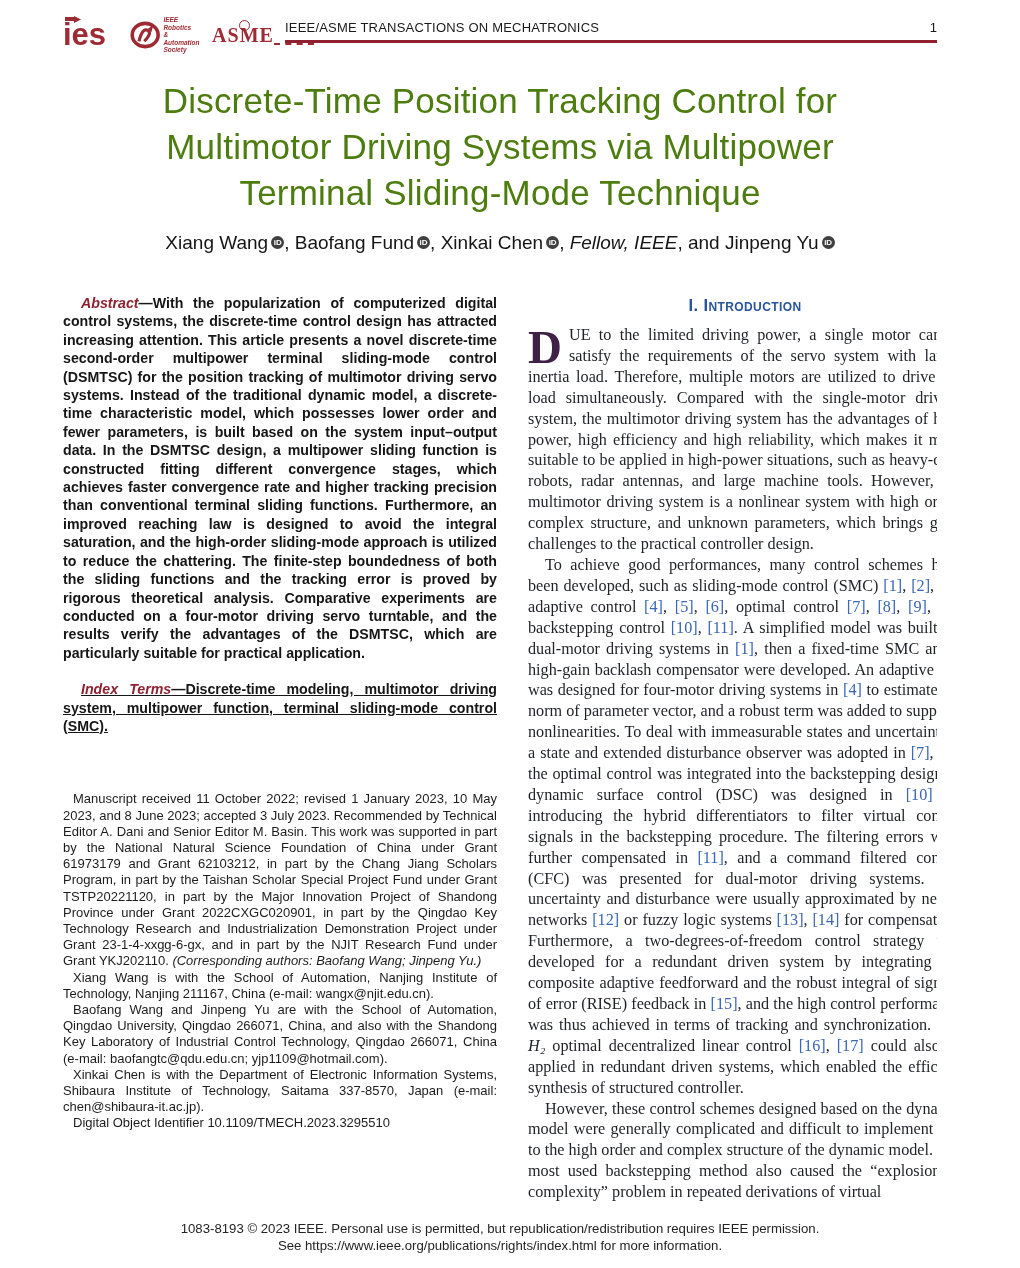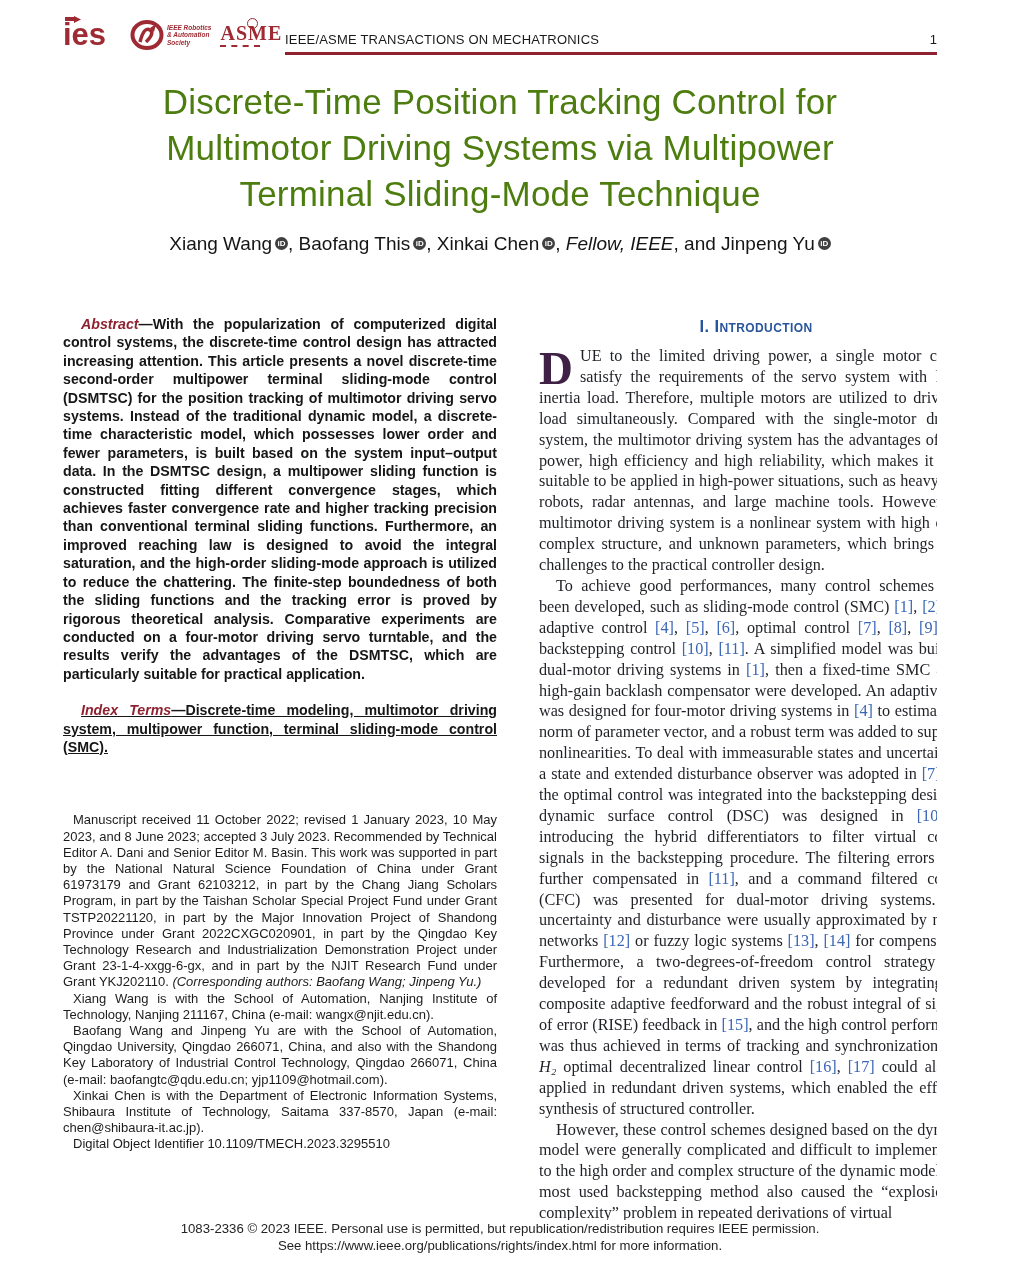--- a/index.html
+++ b/index.html
@@ -5,42 +5,42 @@
   html,body{margin:0;padding:0;background:#ffffff;}
   body{width:1020px;height:1268px;overflow:hidden;font-family:"Liberation Sans",sans-serif;}
   .page{width:999px;height:1268px;box-sizing:border-box;padding:16px 62px 14px 63px;
         display:flex;flex-direction:column;background:#fff;}
 
   
   .masthead{display:flex;align-items:flex-start;}
   .logos{display:flex;align-items:center;gap:9px;width:222px;flex:none;}
   .ras-wrap{display:flex;align-items:center;gap:3px;}
   .ras-text{font-size:6.5px;line-height:7.5px;font-weight:bold;font-style:italic;color:#9e2b33;}
-  .asme{position:relative;display:flex;flex-direction:column;}
+  .asme{position:relative;display:flex;flex-direction:row;}
   .asme-word{font-family:"Liberation Serif",serif;font-weight:bold;font-size:20px;
              color:#9e2b33;letter-spacing:1px;line-height:20px;}
   .asme-gear{position:absolute;top:-5px;left:27px;width:9px;height:9px;
              border:1.5px solid #9e2b33;border-radius:50%;}
   .asme-sub{width:40px;border-bottom:2px dashed #9e2b33;margin-top:2px;}
   .header-bar{flex:1;display:flex;justify-content:space-between;align-items:flex-end;
-              border-bottom:3px solid #8e2130;padding-bottom:5px;margin-top:16px;}
+              border-bottom:3px solid #8e2130;padding-bottom:5px;margin-top:4px;}
   .journal{font-size:13px;color:#1a1a1a;letter-spacing:0.2px;}
   .pageno{font-size:13px;color:#1a1a1a;}
 
   
   h1.title{font-size:35px;line-height:46px;color:#4d7c0f;text-align:center;
            font-weight:400;margin:24px 0 0;letter-spacing:0.2px;}
   .authors{text-align:center;font-size:19px;margin-top:16px;color:#151515;}
   .authors i{font-style:italic;}
   .orcid{display:inline-block;width:13px;height:13px;border-radius:50%;background:#404040;
          color:#fff;font-size:8px;font-weight:bold;line-height:13px;text-align:center;
          vertical-align:4px;margin-left:3px;}
 
   
-  .columns{display:flex;gap:42px;margin-top:60px;flex:1 1 auto;overflow:hidden;}
+  .columns{display:flex;gap:31px;margin-top:40px;flex:1 1 auto;overflow:hidden;}
   .col{width:434px;flex:none;}
 
   p.abstract,p.index-terms{font-size:14.2px;line-height:18.4px;font-weight:bold;
       text-align:justify;color:#161616;margin:0;text-indent:18px;}
   p.index-terms{margin-top:18px;text-decoration:underline;}
   .lead{color:#8e2130;font-style:italic;}
 
   .footnotes{margin-top:56px;}
   .footnotes p{font-size:13px;line-height:16.2px;margin:0;text-align:justify;
                text-indent:10px;color:#1c1c1c;}
@@ -91,21 +91,21 @@
       </span>
     </div>
     <div class="header-bar">
       <span class="journal">IEEE/ASME TRANSACTIONS ON MECHATRONICS</span>
       <span class="pageno">1</span>
     </div>
   </header>
 
   <h1 class="title">Discrete-Time Position Tracking Control for<br>Multimotor Driving Systems via Multipower<br>Terminal Sliding-Mode Technique</h1>
 
-  <div class="authors" id="authors"><span>Xiang Wang</span><span class="orcid">iD</span><span>, Baofang This</span><span class="orcid">iD</span><span>, Xinkai Chen</span><span class="orcid">iD</span><span>, </span><i>Fellow, IEEE</i><span>, and Jinpeng Yu</span><span class="orcid">iD</span></div>
+  <div class="authors" id="authors"><span>Xiang Wang</span><span class="orcid">iD</span><span>, Baofang Fund</span><span class="orcid">iD</span><span>, Xinkai Chen</span><span class="orcid">iD</span><span>, </span><i>Fellow, IEEE</i><span>, and Jinpeng Yu</span><span class="orcid">iD</span></div>
 
   <div class="columns">
     <div class="col">
       <p class="abstract"><span class="lead">Abstract</span><span>—With the popularization of computerized digital control systems, the discrete-time control design has attracted increasing attention. This article presents a novel discrete-time second-order multipower terminal sliding-mode control (DSMTSC) for the position tracking of multimotor driving servo systems. Instead of the traditional dynamic model, a discrete-time characteristic model, which possesses lower order and fewer parameters, is built based on the system input–output data. In the DSMTSC design, a multipower sliding function is constructed fitting different convergence stages, which achieves faster convergence rate and higher tracking precision than conventional terminal sliding functions. Furthermore, an improved reaching law is designed to avoid the integral saturation, and the high-order sliding-mode approach is utilized to reduce the chattering. The finite-step boundedness of both the sliding functions and the tracking error is proved by rigorous theoretical analysis. Comparative experiments are conducted on a four-motor driving servo turntable, and the results verify the advantages of the DSMTSC, which are particularly suitable for practical application.</span></p>
       <p class="index-terms"><span class="lead">Index Terms</span><span>—Discrete-time modeling, multimotor driving system, multipower function, terminal sliding-mode control (SMC).</span></p>
       <div class="footnotes" id="footnotes">
           <p><span>Manuscript received 11 October 2022; revised 1 January 2023, 10 May 2023, and 8 June 2023; accepted 3 July 2023. Recommended by Technical Editor A. Dani and Senior Editor M. Basin. This work was supported in part by the National Natural Science Foundation of China under Grant 61973179 and Grant 62103212, in part by the Chang Jiang Scholars Program, in part by the Taishan Scholar Special Project Fund under Grant TSTP20221120, in part by the Major Innovation Project of Shandong Province under Grant 2022CXGC020901, in part by the Qingdao Key Technology Research and Industrialization Demonstration Project under Grant 23-1-4-xxgg-6-gx, and in part by the NJIT Research Fund under Grant YKJ202110. </span><span class="it">(Corresponding authors: Baofang Wang; Jinpeng Yu.)</span></p>
           <p><span>Xiang Wang is with the School of Automation, Nanjing Institute of Technology, Nanjing 211167, China (e-mail: wangx@njit.edu.cn).</span></p>
           <p><span>Baofang Wang and Jinpeng Yu are with the School of Automation, Qingdao University, Qingdao 266071, China, and also with the Shandong Key Laboratory of Industrial Control Technology, Qingdao 266071, China (e-mail: baofangtc@qdu.edu.cn; yjp1109@hotmail.com).</span></p>
           <p><span>Xinkai Chen is with the Department of Electronic Information Systems, Shibaura Institute of Technology, Saitama 337-8570, Japan (e-mail: chen@shibaura-it.ac.jp).</span></p>
@@ -116,17 +116,17 @@
       <h2 class="section">I. Introduction</h2>
       <div id="body-paragraphs">
           <p class="body-p"><span class="dropcap">D</span>UE to the limited driving power, a single motor cannot satisfy the requirements of the servo system with large-inertia load. Therefore, multiple motors are utilized to drive the load simultaneously. Compared with the single-motor driving system, the multimotor driving system has the advantages of high power, high efficiency and high reliability, which makes it more suitable to be applied in high-power situations, such as heavy-duty robots, radar antennas, and large machine tools. However, the multimotor driving system is a nonlinear system with high order, complex structure, and unknown parameters, which brings great challenges to the practical controller design.</p>
           <p class="body-p indent">To achieve good performances, many control schemes have been developed, such as sliding-mode control (SMC) <span class="cite">[1]</span>, <span class="cite">[2]</span>, <span class="cite">[3]</span>, adaptive control <span class="cite">[4]</span>, <span class="cite">[5]</span>, <span class="cite">[6]</span>, optimal control <span class="cite">[7]</span>, <span class="cite">[8]</span>, <span class="cite">[9]</span>, and backstepping control <span class="cite">[10]</span>, <span class="cite">[11]</span>. A simplified model was built for dual-motor driving systems in <span class="cite">[1]</span>, then a fixed-time SMC and a high-gain backlash compensator were developed. An adaptive law was designed for four-motor driving systems in <span class="cite">[4]</span> to estimate the norm of parameter vector, and a robust term was added to suppress nonlinearities. To deal with immeasurable states and uncertainties, a state and extended disturbance observer was adopted in <span class="cite">[7]</span>, and the optimal control was integrated into the backstepping design. A dynamic surface control (DSC) was designed in <span class="cite">[10]</span> by introducing the hybrid differentiators to filter virtual control signals in the backstepping procedure. The filtering errors were further compensated in <span class="cite">[11]</span>, and a command filtered control (CFC) was presented for dual-motor driving systems. The uncertainty and disturbance were usually approximated by neural networks <span class="cite">[12]</span> or fuzzy logic systems <span class="cite">[13]</span>, <span class="cite">[14]</span> for compensation. Furthermore, a two-degrees-of-freedom control strategy was developed for a redundant driven system by integrating the composite adaptive feedforward and the robust integral of signum of error (RISE) feedback in <span class="cite">[15]</span>, and the high control performance was thus achieved in terms of tracking and synchronization. The <i>H₂</i> optimal decentralized linear control <span class="cite">[16]</span>, <span class="cite">[17]</span> could also be applied in redundant driven systems, which enabled the efficient synthesis of structured controller.</p>
           <p class="body-p indent">However, these control schemes designed based on the dynamic model were generally complicated and difficult to implement due to the high order and complex structure of the dynamic model. The most used backstepping method also caused the “explosion of complexity” problem in repeated derivations of virtual</p>
         </div>
     </div>
   </div>
 
   <footer>
-    <div>1083-2336 © 2023 IEEE. Personal use is permitted, but republication/redistribution requires IEEE permission.</div>
+    <div>1083-8193 © 2023 IEEE. Personal use is permitted, but republication/redistribution requires IEEE permission.</div>
     <div>See https://www.ieee.org/publications/rights/index.html for more information.</div>
   </footer>
 
 </div>
 
 </body></html>

